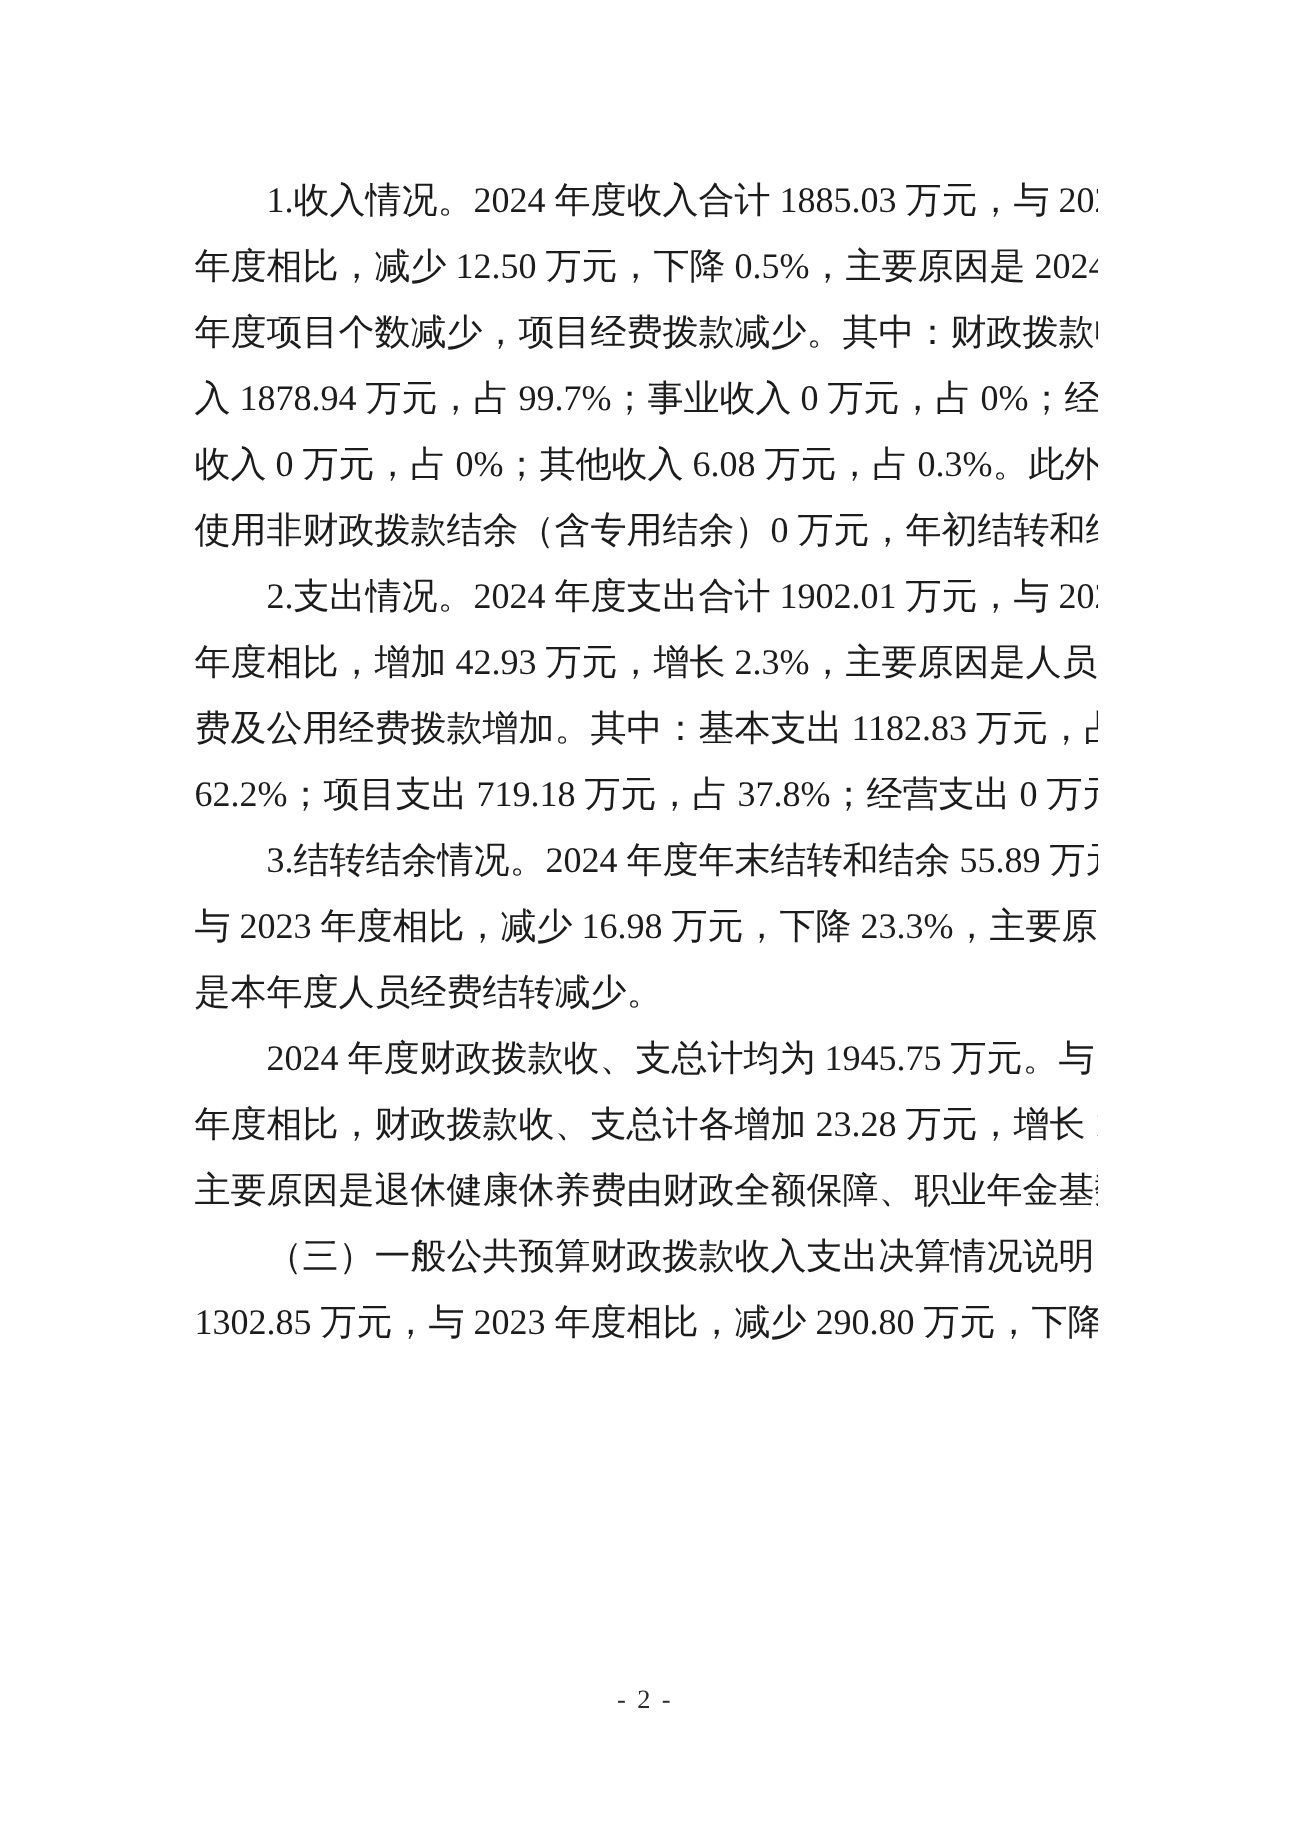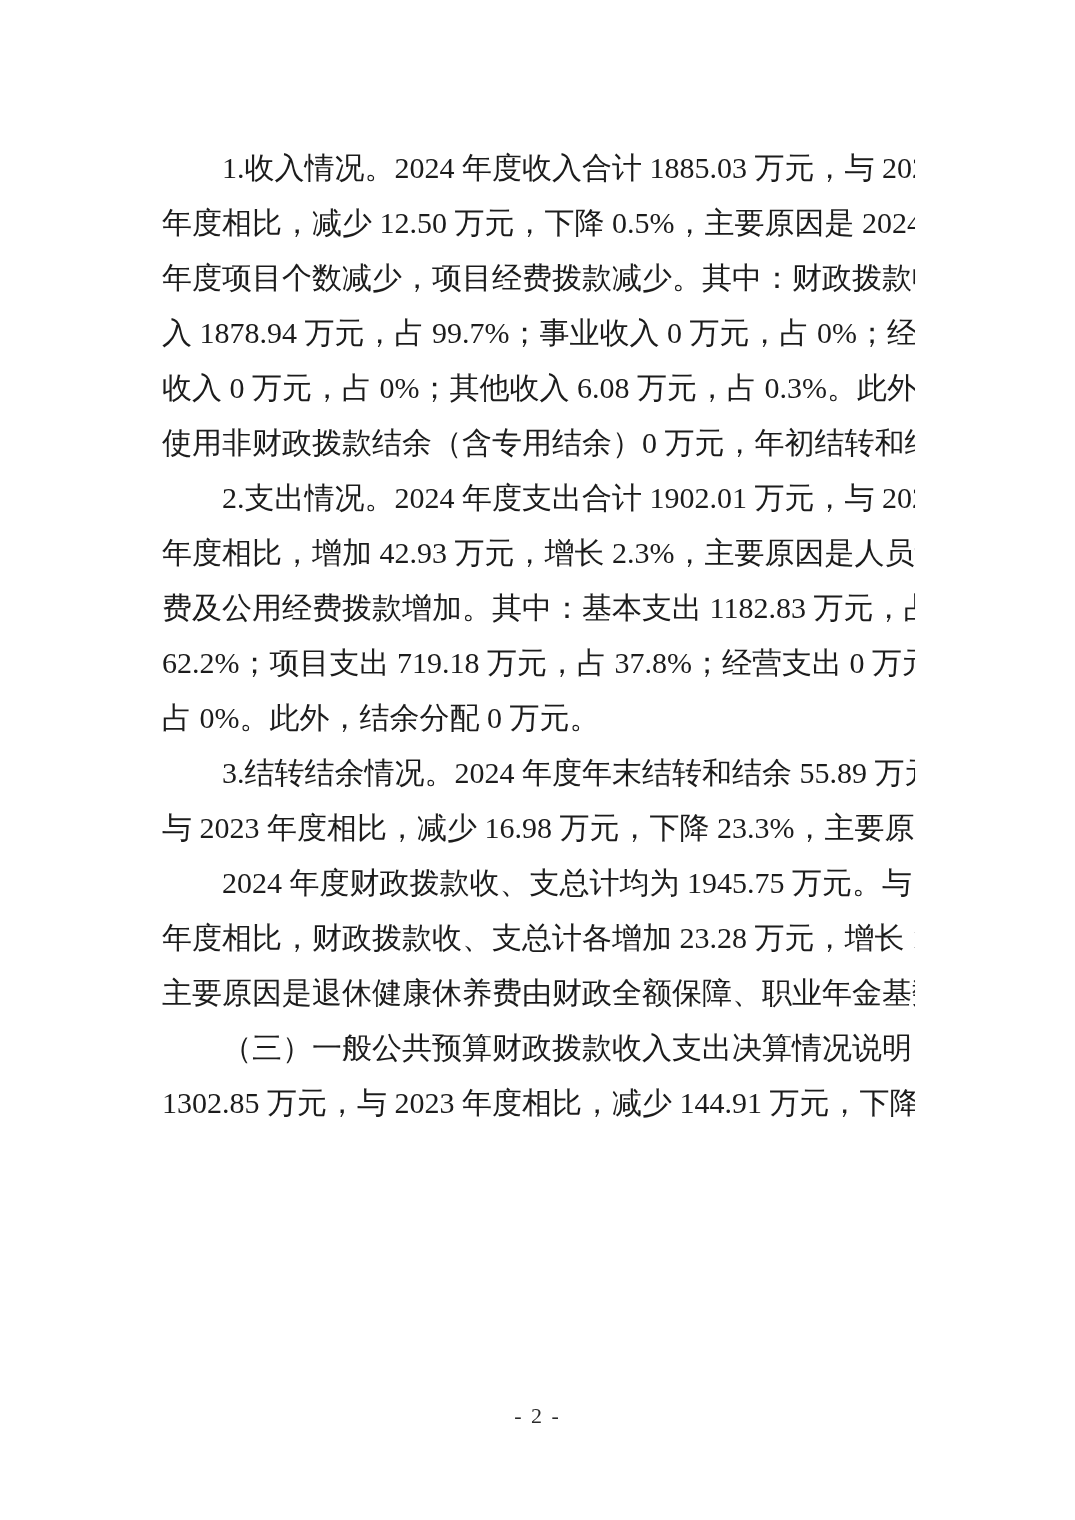--- a/index.html
+++ b/index.html
@@ -61,23 +61,23 @@
     <div class="line first">1.收入情况。2024 年度收入合计 1885.03 万元，与 2023</div>
     <div class="line">年度相比，减少 12.50 万元，下降 0.5%，主要原因是 2024</div>
     <div class="line">年度项目个数减少，项目经费拨款减少。其中：财政拨款收</div>
     <div class="line">入 1878.94 万元，占 99.7%；事业收入 0 万元，占 0%；经营</div>
     <div class="line">收入 0 万元，占 0%；其他收入 6.08 万元，占 0.3%。此外，</div>
     <div class="line">使用非财政拨款结余（含专用结余）0 万元，年初结转和结</div>
     <div class="line first">2.支出情况。2024 年度支出合计 1902.01 万元，与 2023</div>
     <div class="line">年度相比，增加 42.93 万元，增长 2.3%，主要原因是人员经</div>
     <div class="line">费及公用经费拨款增加。其中：基本支出 1182.83 万元，占</div>
     <div class="line">62.2%；项目支出 719.18 万元，占 37.8%；经营支出 0 万元，</div>
-    <div class="line end">占 0%。此外，结余分配 0 万元。</div>
     <div class="line first">3.结转结余情况。2024 年度年末结转和结余 55.89 万元，</div>
     <div class="line">与 2023 年度相比，减少 16.98 万元，下降 23.3%，主要原因</div>
+    <div class="line end">是本年度人员经费结转减少。</div>
     <div class="line first">2024 年度财政拨款收、支总计均为 1945.75 万元。与 2023</div>
     <div class="line">年度相比，财政拨款收、支总计各增加 23.28 万元，增长 1.2%。</div>
     <div class="line">主要原因是退休健康休养费由财政全额保障、职业年金基数</div>
     <div class="line first heading">（三）一般公共预算财政拨款收入支出决算情况说明</div>
-    <div class="line">1302.85 万元，与 2023 年度相比，减少 144.91 万元，下降</div>
+    <div class="line">1302.85 万元，与 2023 年度相比，减少 290.80 万元，下降</div>
   </div>
   <div class="footer">- 2 -</div>
 </div>
 
 </body></html>

